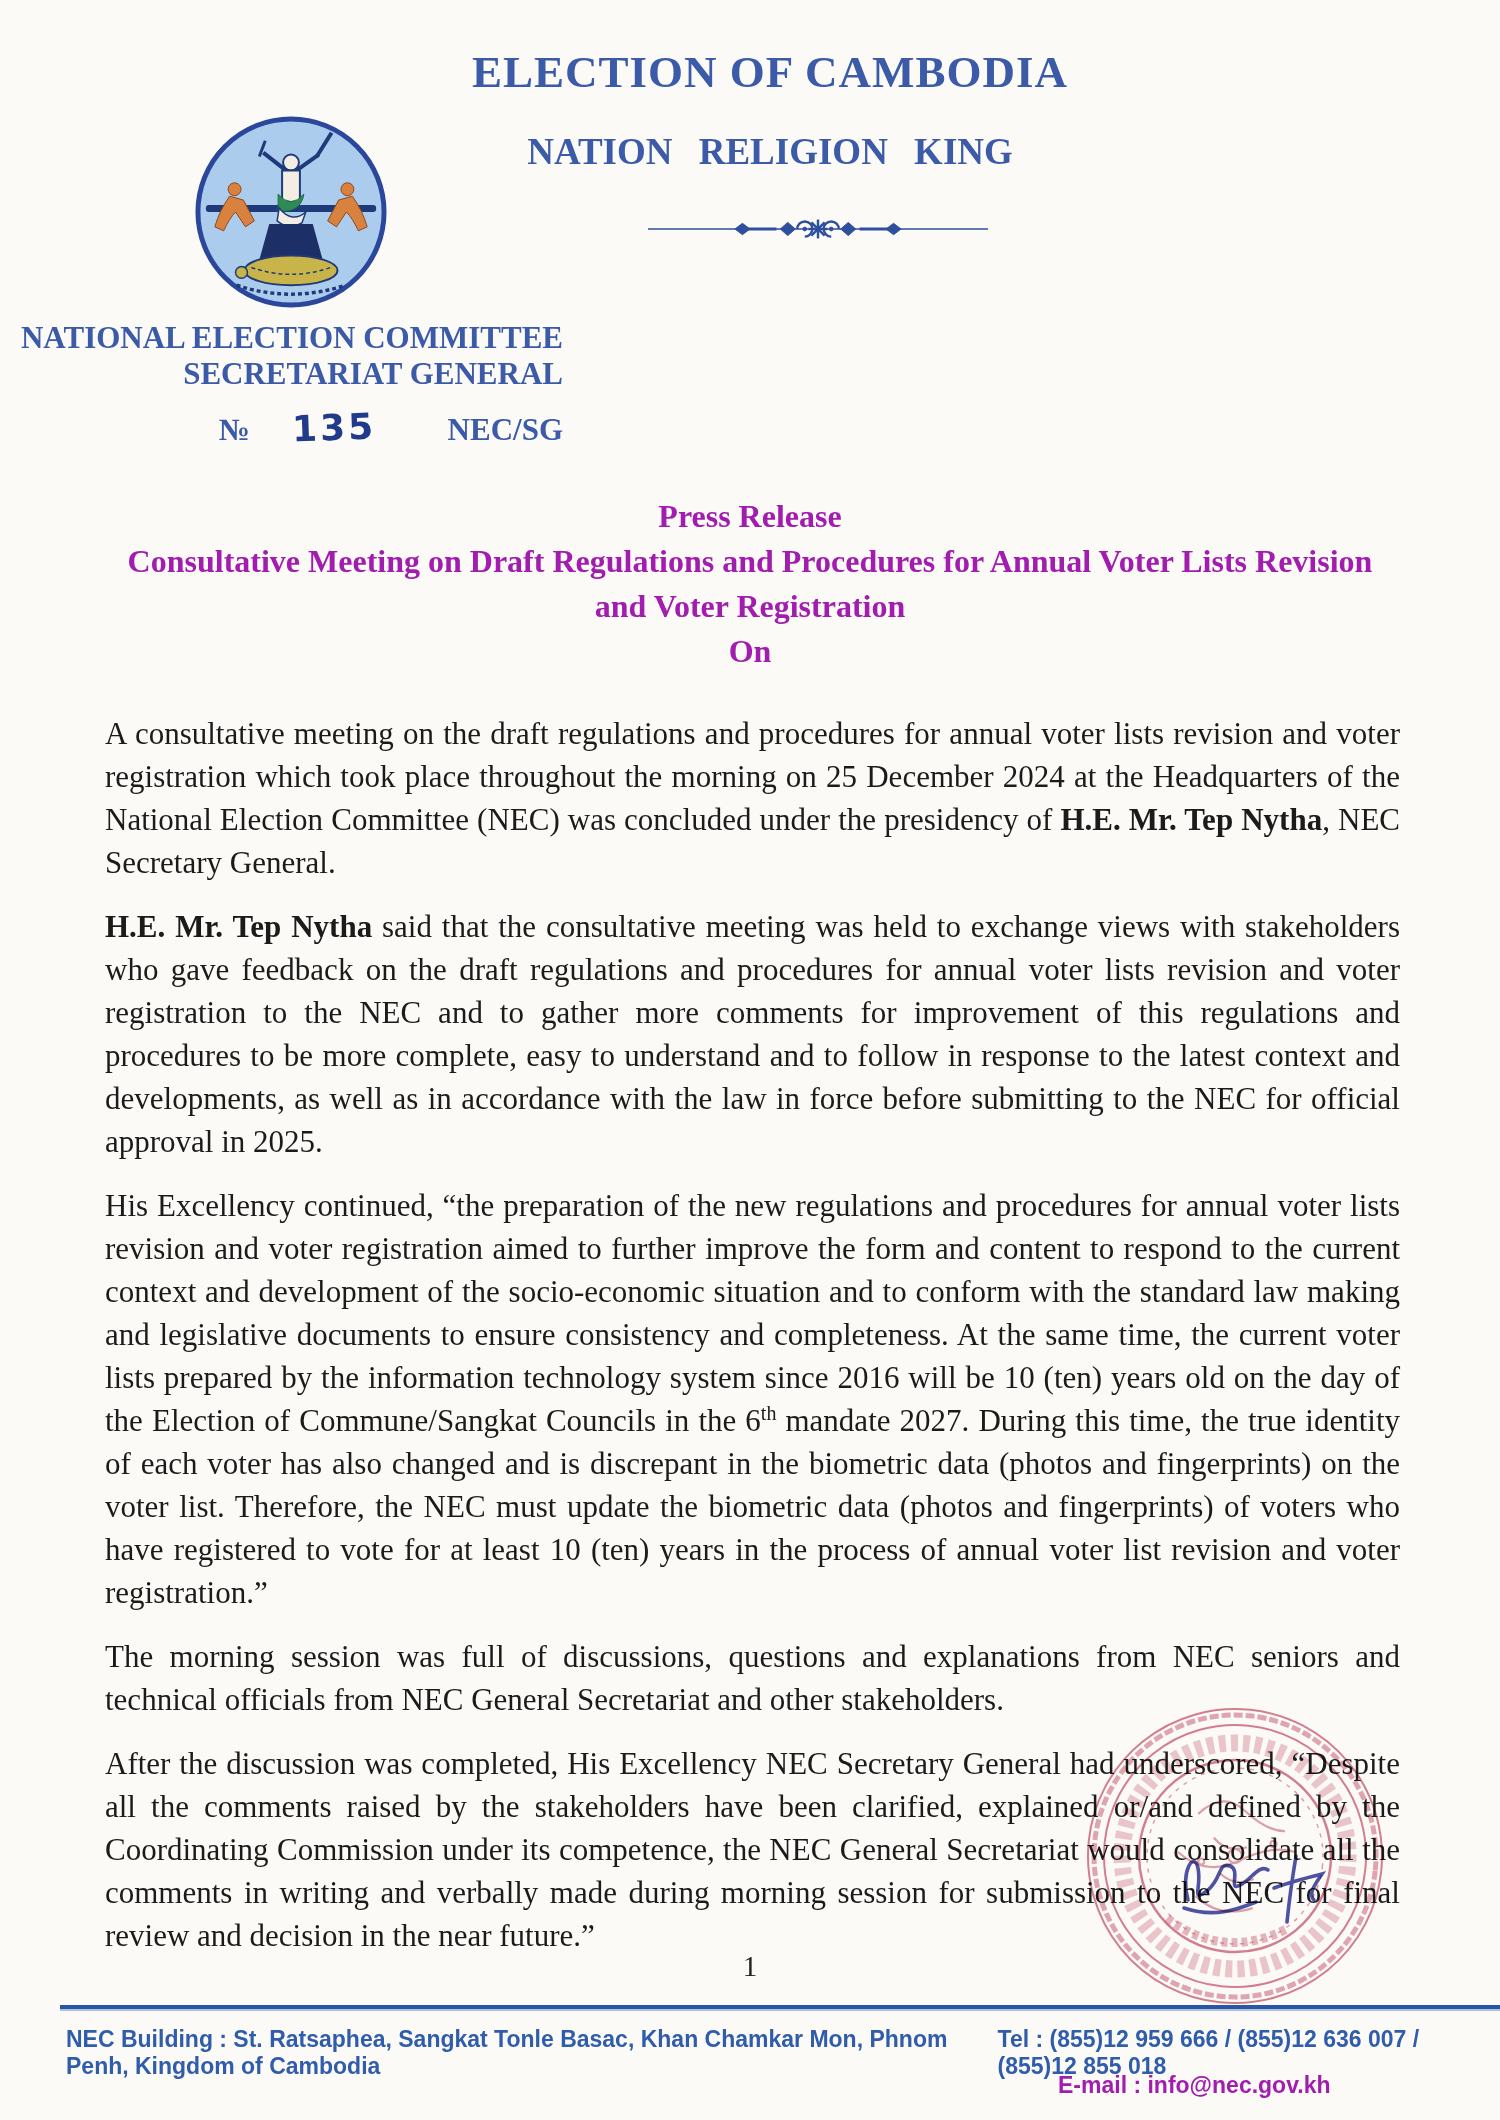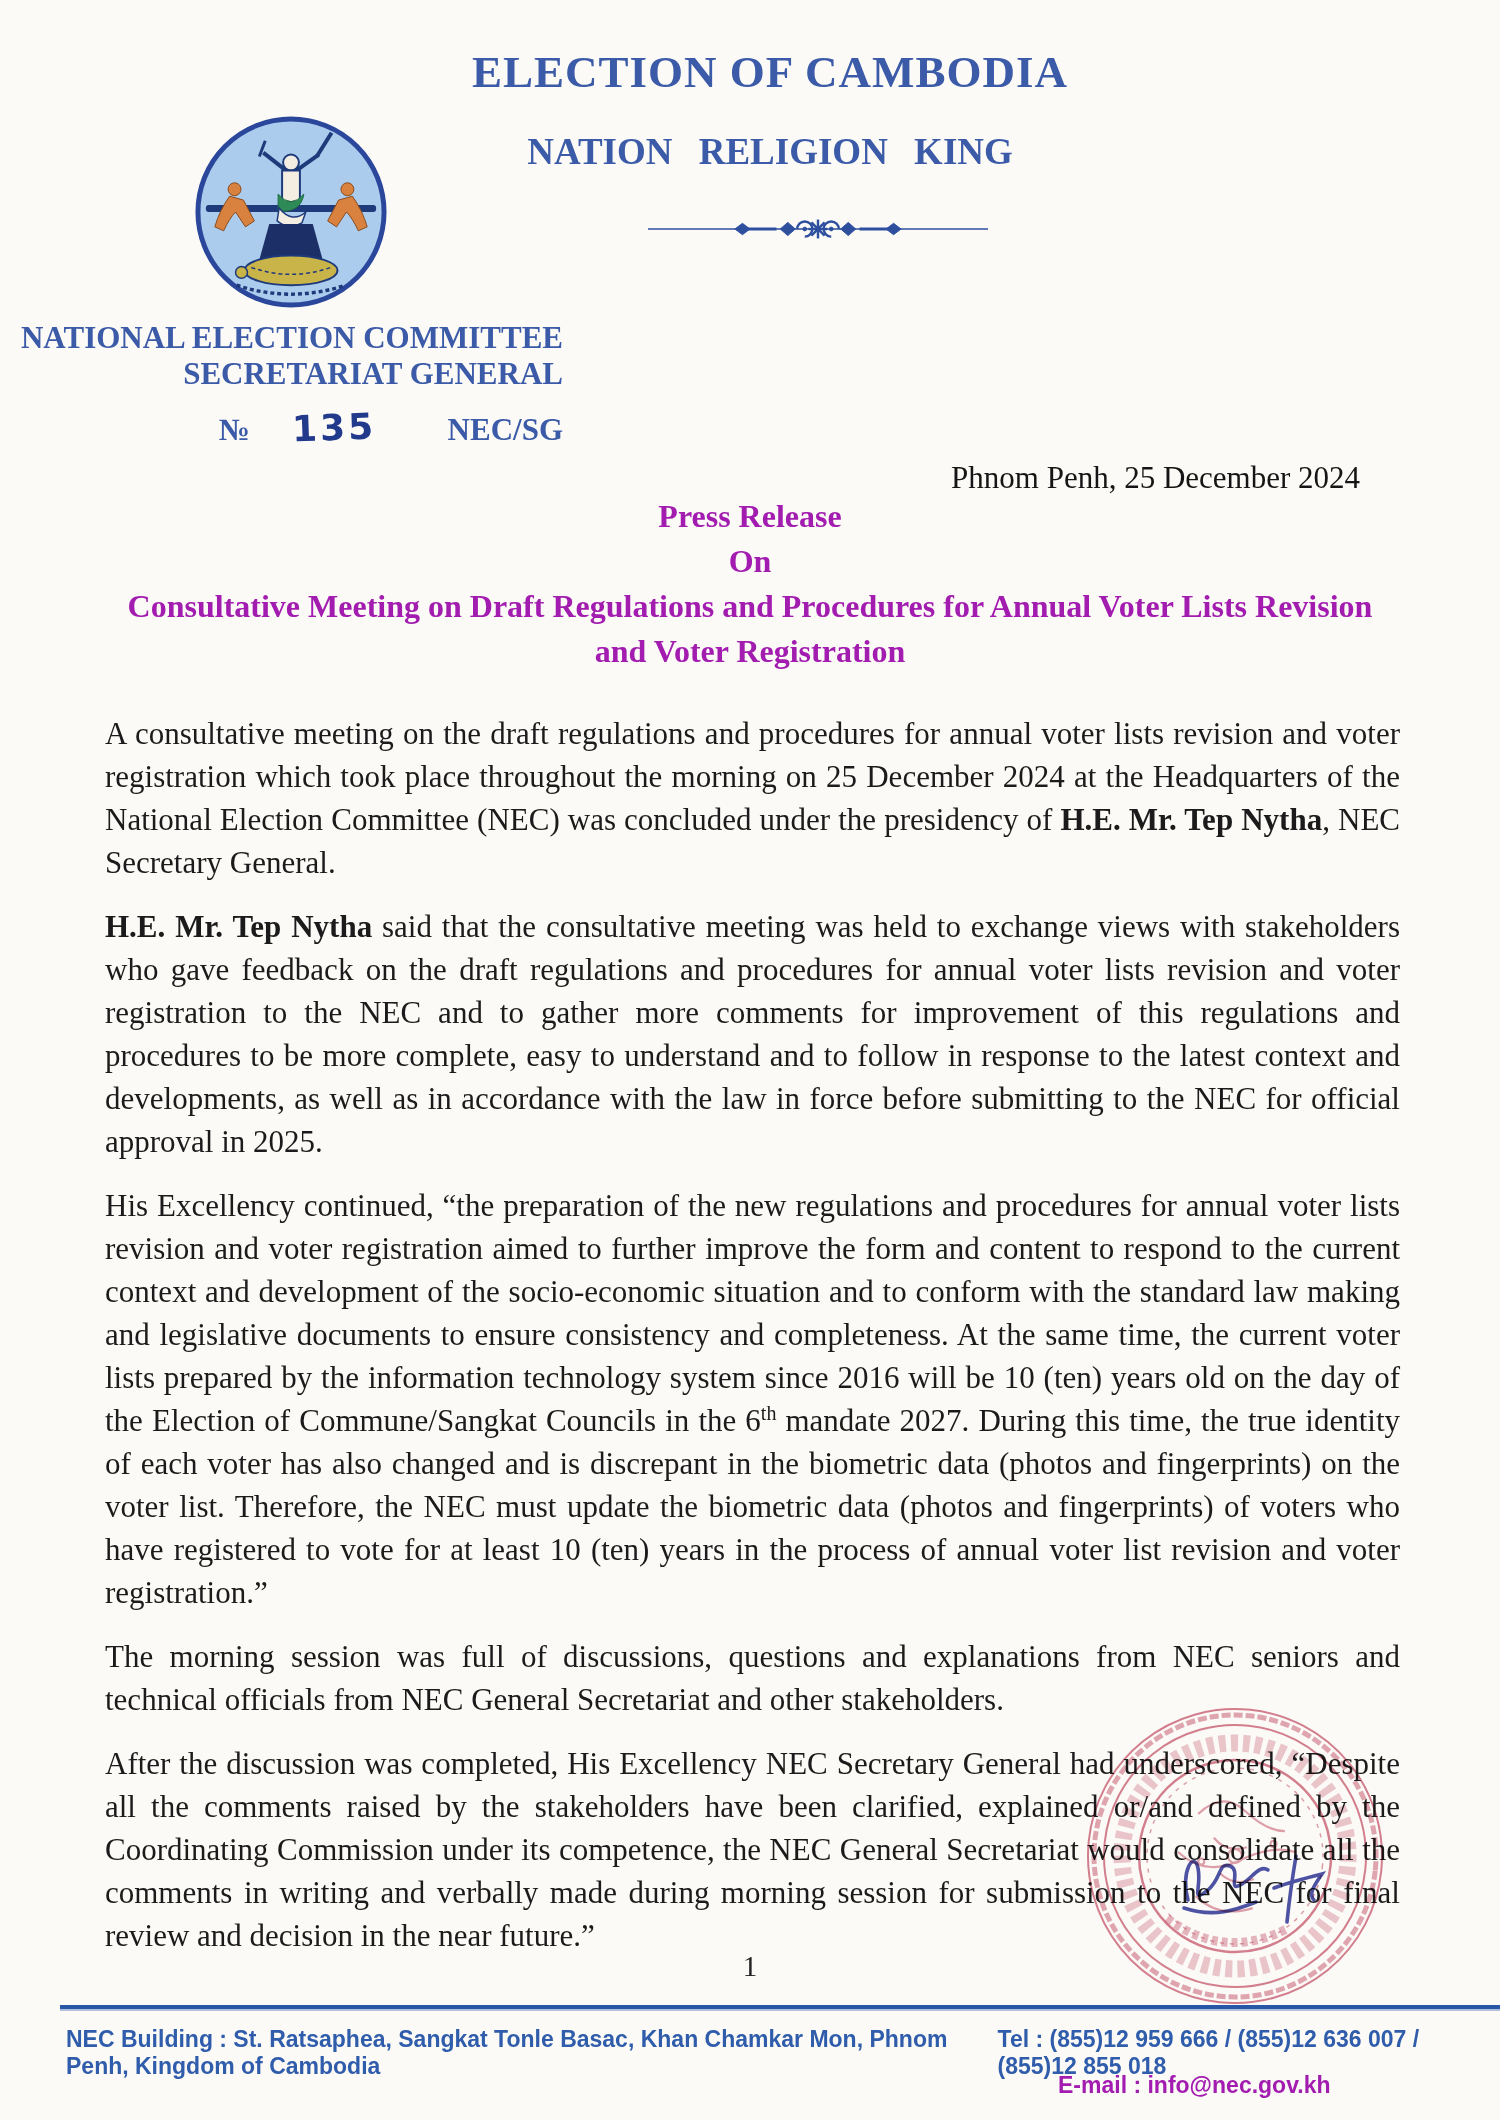--- a/index.html
+++ b/index.html
@@ -148,26 +148,25 @@
   <div class="committee-block">
     <div>NATIONAL ELECTION COMMITTEE</div>
     <div class="committee-line2">SECRETARIAT GENERAL</div>
     <div class="doc-no-row">
       <span class="doc-no-label">№</span>
       <span class="doc-no">135</span>
       <span class="doc-suffix">NEC/SG</span>
     </div>
   </div>
 
-  <div class="place-date">Phnom Penh, 25 December 2024</div>
 
   <div class="title-block">
     <div>Press Release</div>
+    <div>Consultative Meeting on Draft Regulations and Procedures for Annual Voter Lists Revision and Voter Registration</div>
     <div>On</div>
-    <div>Consultative Meeting on Draft Regulations and Procedures for Annual Voter Lists Revision and Voter Registration</div>
   </div>
 
   <div class="content">
     <p><span>A consultative meeting on the draft regulations and procedures for annual voter lists revision and voter registration which took place throughout the morning on 25 December 2024 at the Headquarters of the National Election Committee (NEC) was concluded under the presidency of </span><b>H.E. Mr. Tep Nytha</b><span>, NEC Secretary General.</span></p>
     <p><b>H.E. Mr. Tep Nytha</b><span> said that the consultative meeting was held to exchange views with stakeholders who gave feedback on the draft regulations and procedures for annual voter lists revision and voter registration to the NEC and to gather more comments for improvement of this regulations and procedures to be more complete, easy to understand and to follow in response to the latest context and developments, as well as in accordance with the law in force before submitting to the NEC for official approval in 2025.</span></p>
     <p><span>His Excellency continued, “the preparation of the new regulations and procedures for annual voter lists revision and voter registration aimed to further improve the form and content to respond to the current context and development of the socio-economic situation and to conform with the standard law making and legislative documents to ensure consistency and completeness. At the same time, the current voter lists prepared by the information technology system since 2016 will be 10 (ten) years old on the day of the Election of Commune/Sangkat Councils in the 6</span><sup>th</sup><span> mandate 2027. During this time, the true identity of each voter has also changed and is discrepant in the biometric data (photos and fingerprints) on the voter list. Therefore, the NEC must update the biometric data (photos and fingerprints) of voters who have registered to vote for at least 10 (ten) years in the process of annual voter list revision and voter registration.”</span></p>
     <p><span>The morning session was full of discussions, questions and explanations from NEC seniors and technical officials from NEC General Secretariat and other stakeholders.</span></p>
     <p><span>After the discussion was completed, His Excellency NEC Secretary General had underscored, “Despite all the comments raised by the stakeholders have been clarified, explained or/and defined by the Coordinating Commission under its competence, the NEC General Secretariat would consolidate all the comments in writing and verbally made during morning session for submission to the NEC for final review and decision in the near future.”</span></p>
   </div>
 

